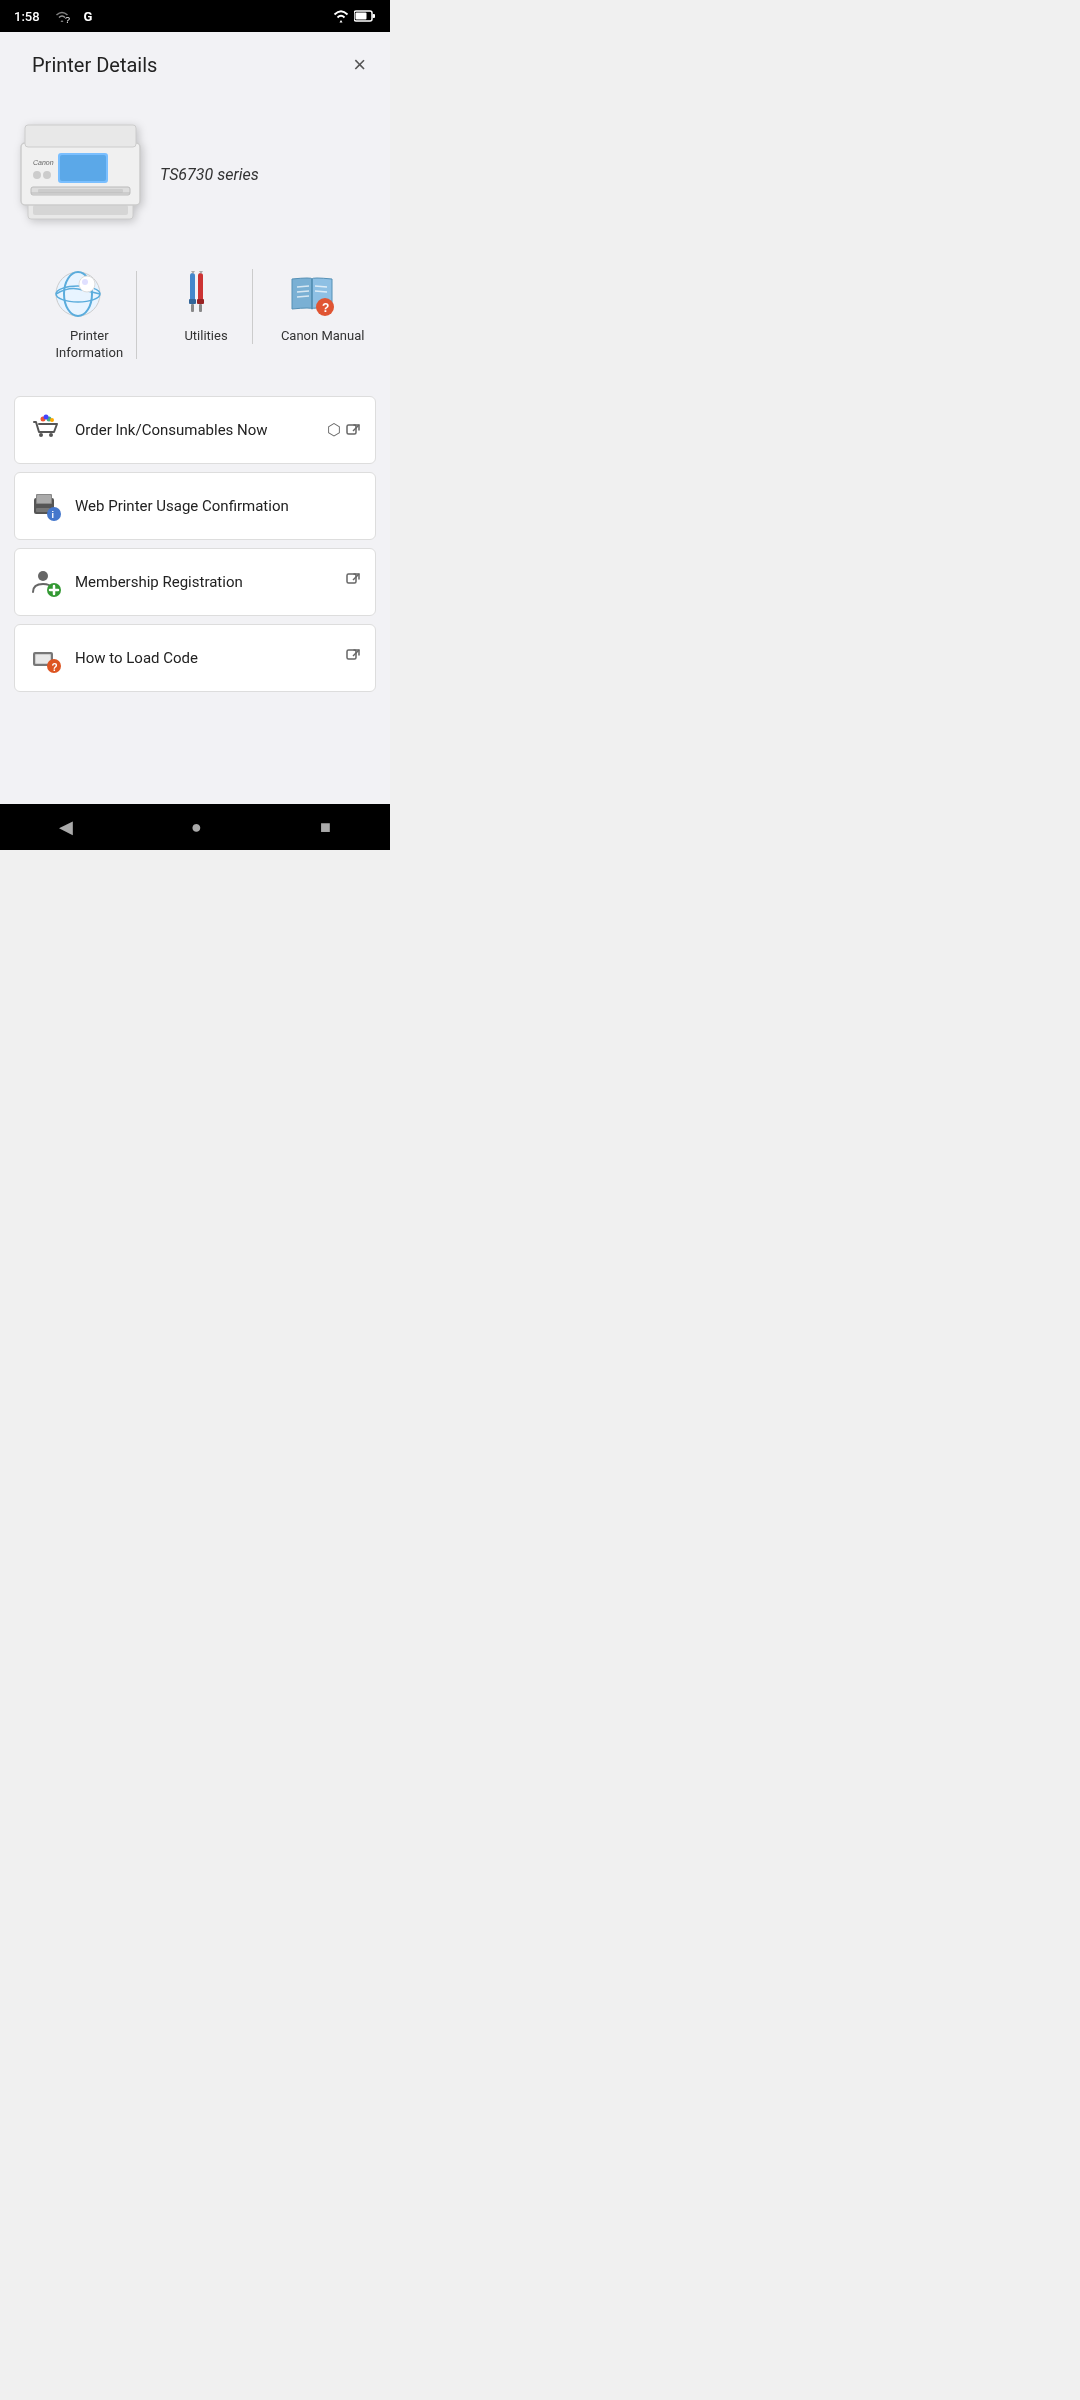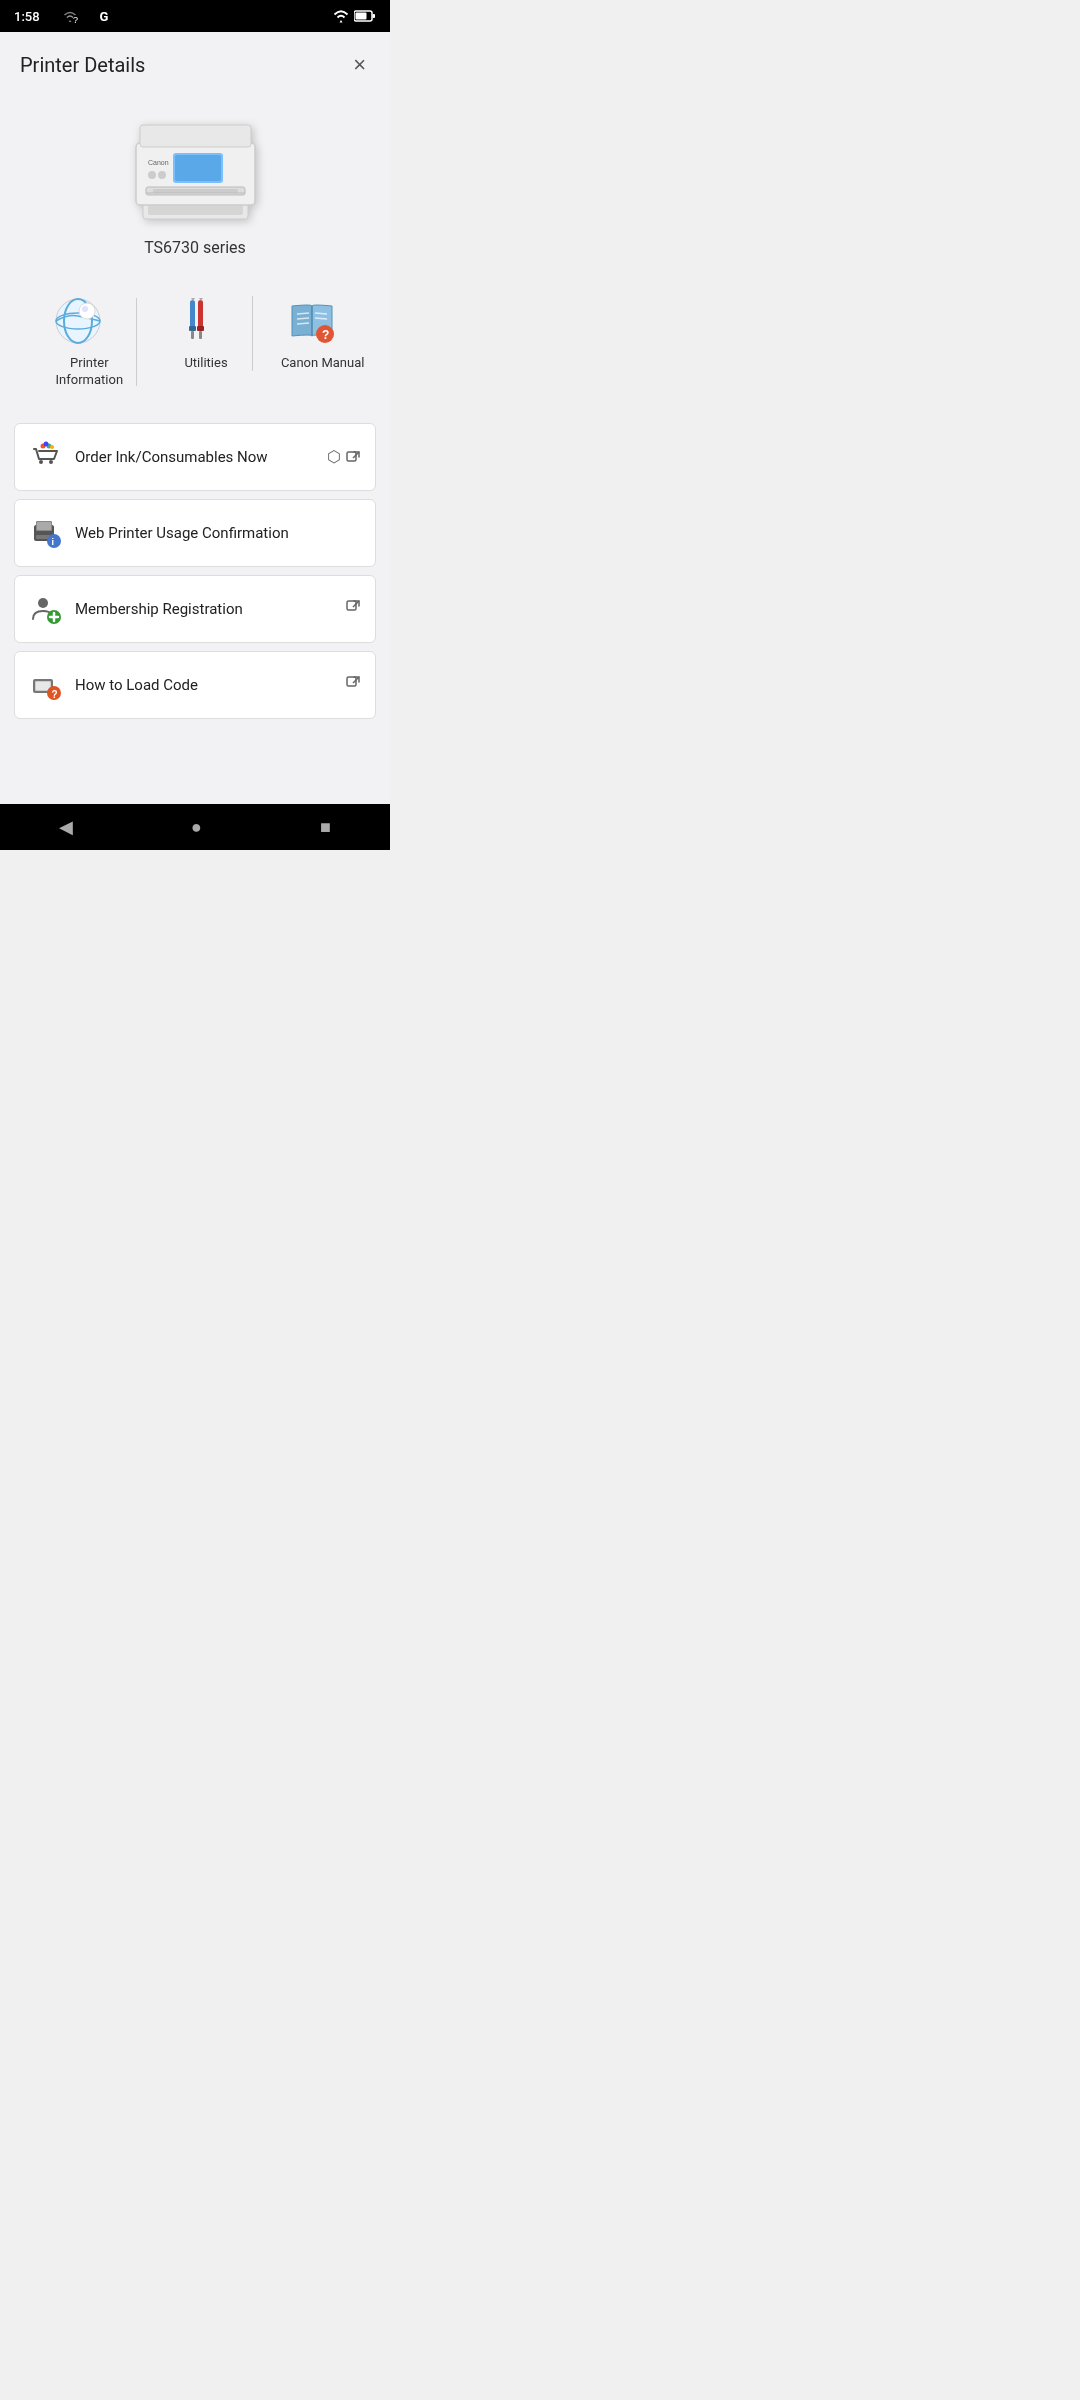--- a/index.html
+++ b/index.html
@@ -23,21 +23,21 @@
       display: flex;
       justify-content: space-between;
       align-items: center;
       padding: 6px 14px;
       height: 32px;
       flex-shrink: 0;
     }
     .status-left {
       display: flex;
       align-items: center;
-      gap: 22px;
+      gap: 14px;
       font-size: 13px;
       font-weight: 500;
     }
     .status-right {
       display: flex;
       align-items: center;
       gap: 4px;
     }
 
     
@@ -54,37 +54,38 @@
       display: flex;
       justify-content: space-between;
       align-items: center;
       padding: 18px 20px 10px 20px;
       background: #f2f2f5;
     }
     .header-title {
       font-size: 20px;
       font-weight: 400;
       color: #222;
+      margin-left: 12px;
     }
     .close-btn {
       font-size: 22px;
       color: #555;
       background: none;
       border: none;
       cursor: pointer;
       padding: 4px;
       line-height: 1;
     }
 
     
     .printer-image-section {
       display: flex;
-      flex-direction: column;
       align-items: center;
       padding: 20px 0 10px 0;
+      font-style: italic;
     }
     .printer-svg-container {
       width: 160px;
       height: 120px;
       display: flex;
       align-items: center;
       justify-content: center;
     }
     .printer-name {
       font-size: 16px;

